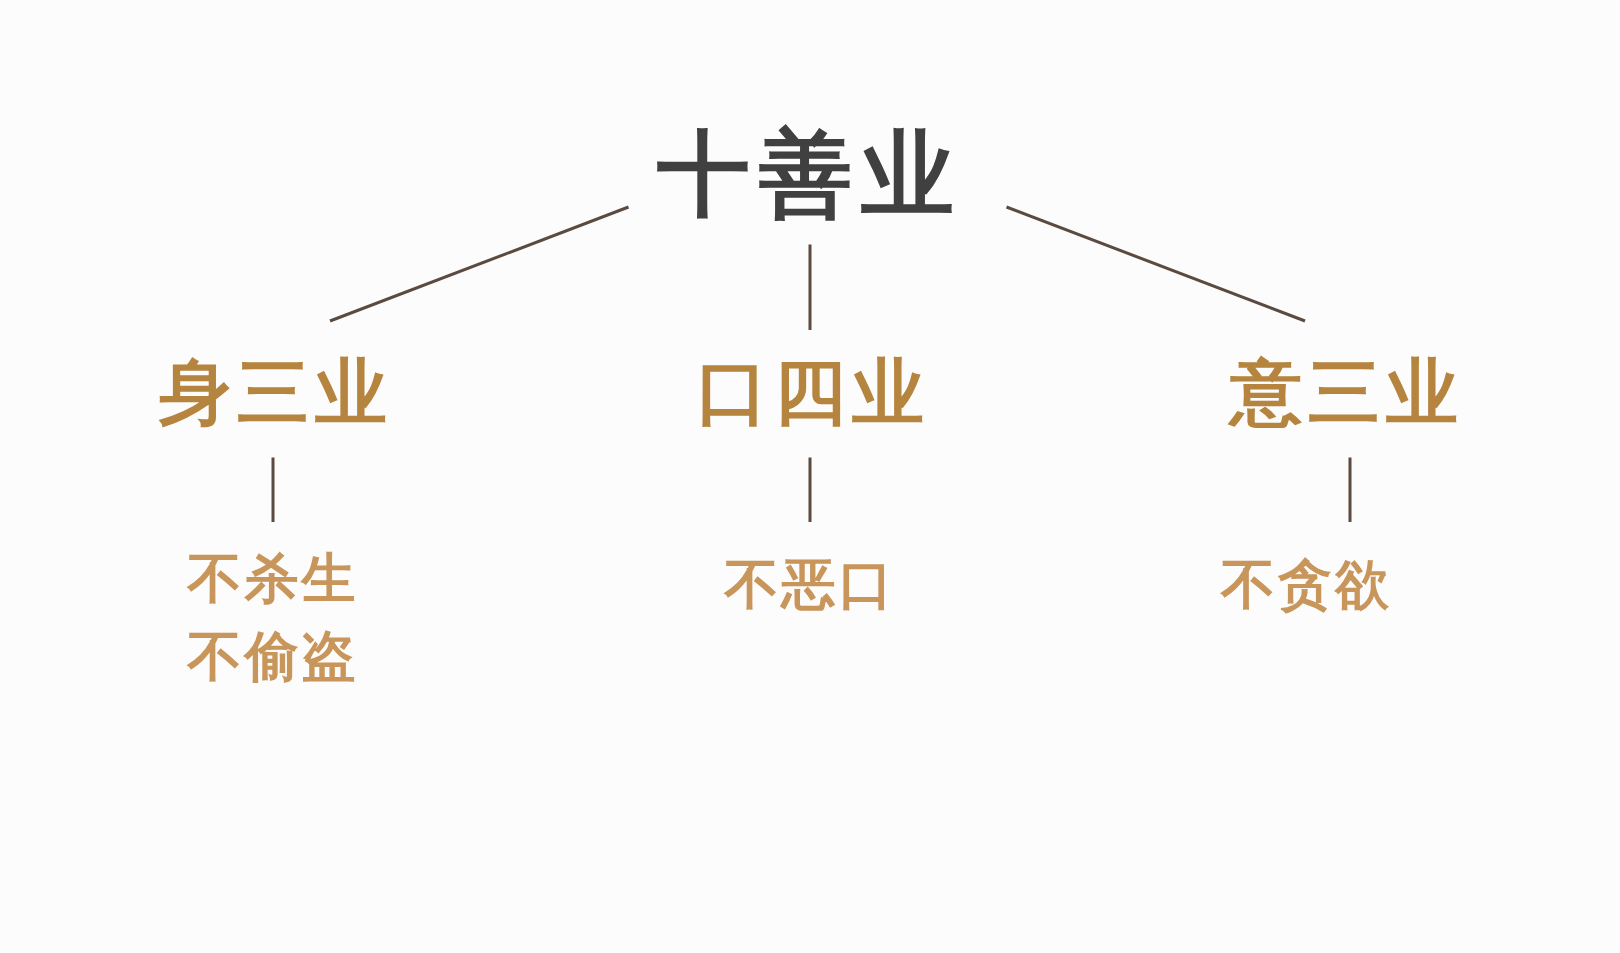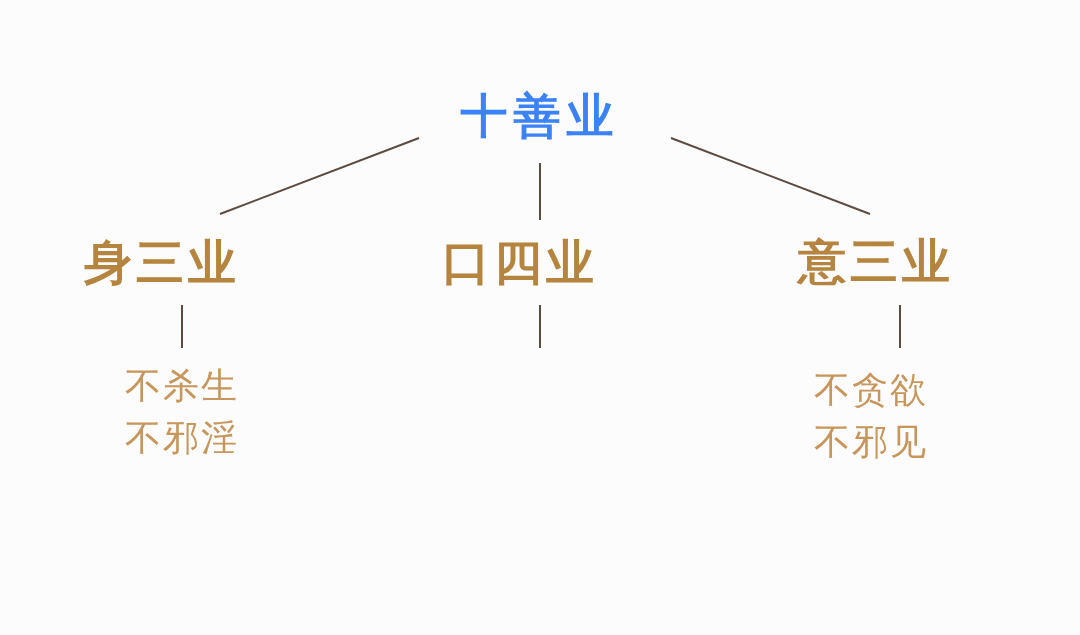--- a/index.html
+++ b/index.html
@@ -5,57 +5,57 @@
   html, body { margin: 0; padding: 0; }
   body {
     width: 1080px; height: 635px;
     background: #fdfcfc;
     position: relative; overflow: hidden;
     font-family: "DejaVu Serif", "Liberation Serif", serif;
   }
   .lines { position: absolute; left: 0; top: 0; width: 1080px; height: 635px; }
   .title {
     position: absolute; left: 430px; top: 76px; width: 220px;
-    text-align: center; font-size: 47px; font-weight: bold; color: #3b82f6;
+    text-align: center; font-size: 62px; font-weight: bold; color: #404040;
     letter-spacing: 6px; line-height: 80px;
   }
   .branch-head {
-    position: absolute; width: 200px; text-align: left;
+    position: absolute; width: 200px; text-align: center;
     font-size: 48px; font-weight: bold; color: #b5843e;
     letter-spacing: 4px; line-height: 60px; top: 232px;
   }
   .items {
     position: absolute; width: 180px; text-align: center;
     font-size: 36px; color: #c8955a; letter-spacing: 2px;
     line-height: 52px;
   }
-  .item { display: block; }
+  .item { display: block; font-weight: bold; }
 </style>
 </head>
 <body>
 
 <svg class="lines" viewBox="0 0 1080 635">
   <line x1="419" y1="138" x2="220" y2="214" stroke="#5a4a40" stroke-width="2"></line>
   <line x1="540" y1="163" x2="540" y2="220" stroke="#5a4a40" stroke-width="2"></line>
   <line x1="671" y1="138" x2="870" y2="214" stroke="#5a4a40" stroke-width="2"></line>
   <line x1="182" y1="305" x2="182" y2="348" stroke="#5a4a40" stroke-width="2"></line>
   <line x1="540" y1="305" x2="540" y2="348" stroke="#5a4a40" stroke-width="2"></line>
   <line x1="900" y1="305" x2="900" y2="348" stroke="#5a4a40" stroke-width="2"></line>
 </svg>
 
 <div class="title">十善业</div>
 
 <div class="branch-head" style="left:84px;">身三业</div>
 <div class="branch-head" style="left:442px;">口四业</div>
-<div class="branch-head" style="left:798px;font-family:Liberation Serif, serif;">意三业</div>
+<div class="branch-head" style="left:798px;">意三业</div>
 
 <div class="items" style="left:92px; top:360px;">
   <span class="item">不杀生</span>
-  <span class="item">不邪淫</span>
+  <span class="item">不偷盗</span>
 </div>
 
 <div class="items" style="left:450px; top:364px;">
+  <span class="item">不恶口</span>
 </div>
 
 <div class="items" style="left:781px; top:364px;">
   <span class="item">不贪欲</span>
-  <span class="item">不邪见</span>
 </div>
 
 </body></html>

